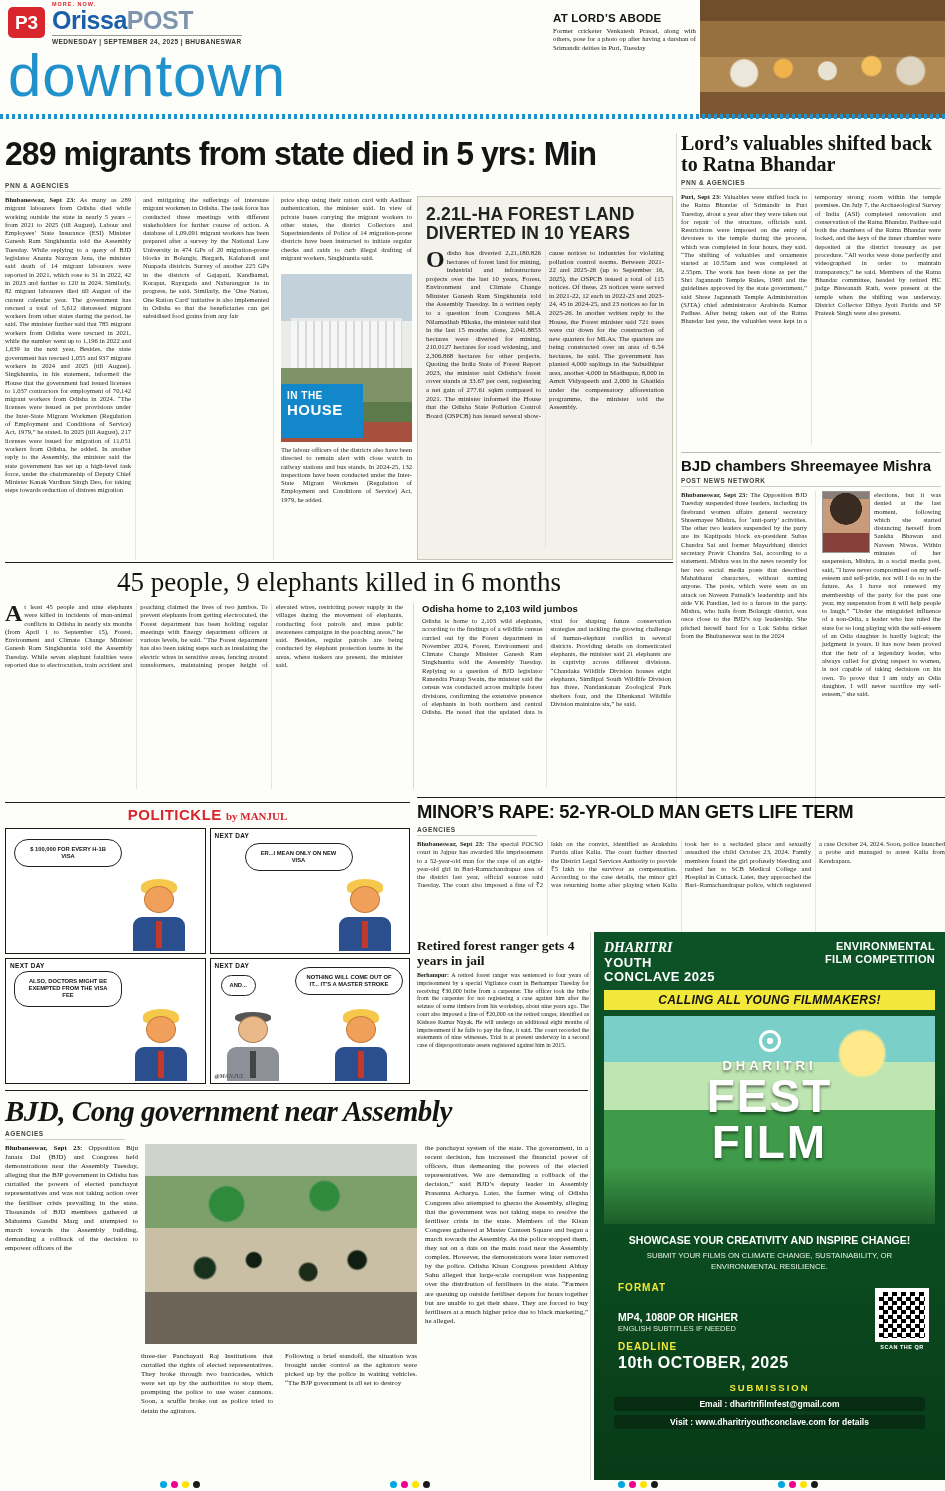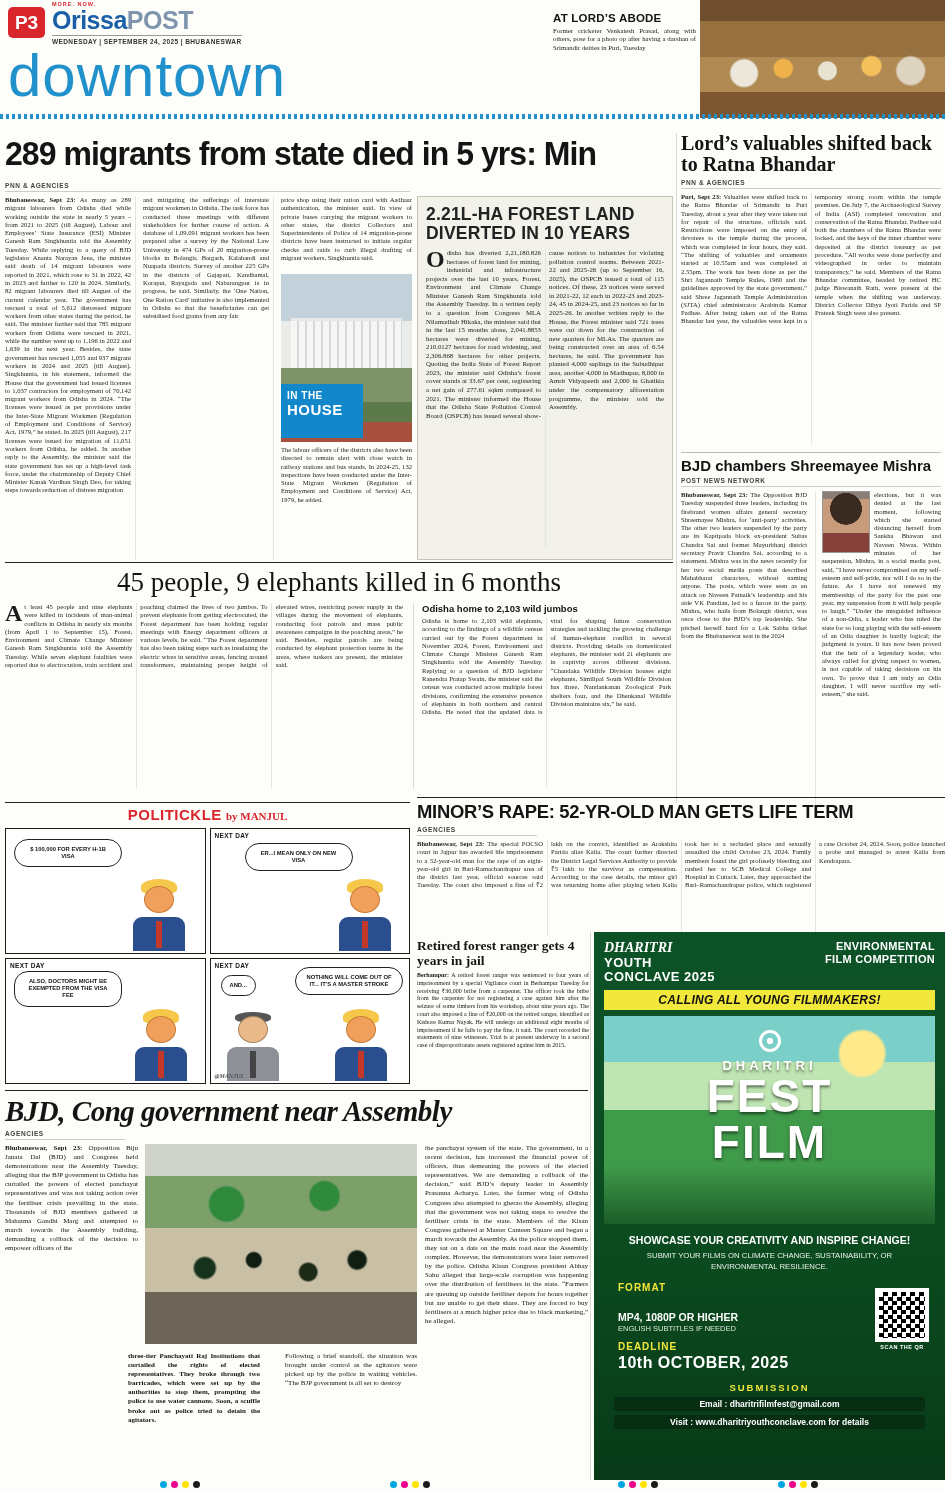--- a/index.html
+++ b/index.html
@@ -360,21 +360,21 @@
       <div class="ad-strip">Visit : www.dharitriyouthconclave.com for details</div>
     </div>
   </div>
 
   <div class="abs assembly">
     <div class="asm-hl">BJD, Cong government near Assembly</div>
     <div class="byline" style="width:120px;">AGENCIES</div>
     <div class="asm-area">
       <div class="asm-photo"></div>
       <div class="asm-col" style="left:0; top:0; width:133px; height:340px;"><span class="lead">Bhubaneswar, Sept 23:</span> <span>Opposition Biju Janata Dal (BJD) and Congress held demonstrations near the Assembly Tuesday, alleging that the BJP government in Odisha has curtailed the powers of elected panchayat representatives and was not taking action over the fertiliser crisis prevailing in the state. Thousands of BJD members gathered at Mahatma Gandhi Marg and attempted to march towards the Assembly building, demanding a rollback of the decision to empower officers of the</span></div>
-      <div class="asm-col" style="left:123px; top:208px; width:132px; height:132px;font-weight:bold;">three-tier Panchayati Raj Institutions that curtailed the rights of elected representatives. They broke through two barricades, which were set up by the authorities to stop them, prompting the police to use water cannons. Soon, a scuffle broke out as police tried to detain the agitators.</div>
+      <div class="asm-col" style="left:136px; top:208px; width:132px; height:132px;">three-tier Panchayati Raj Institutions that curtailed the rights of elected representatives. They broke through two barricades, which were set up by the authorities to stop them, prompting the police to use water cannons. Soon, a scuffle broke out as police tried to detain the agitators.</div>
       <div class="asm-col" style="left:280px; top:208px; width:132px; height:132px;">Following a brief standoff, the situation was brought under control as the agitators were picked up by the police in waiting vehicles. “The BJP government is all set to destroy</div>
       <div class="asm-col" style="left:420px; top:0; width:163px; height:340px;">the panchayat system of the state. The government, in a recent decision, has increased the financial power of officers, thus demeaning the powers of the elected representatives. We are demanding a rollback of the decision,” said BJD’s deputy leader in Assembly Prasanna Acharya. Later, the farmer wing of Odisha Congress also attempted to gherao the Assembly, alleging that the government was not taking steps to resolve the fertiliser crisis in the state. Members of the Kisan Congress gathered at Master Canteen Square and began a march towards the Assembly. As the police stopped them, they sat on a dais on the main road near the Assembly complex. However, the demonstrators were later removed by the police. Odisha Kisan Congress president Abhay Sahu alleged that large-scale corruption was happening over the distribution of fertilisers in the state. “Farmers are queuing up outside fertiliser depots for hours together but are unable to get their share. They are forced to buy fertilisers at a much higher price due to black marketing,” he alleged.</div>
     </div>
   </div>
 
   <div class="reg-dots" style="left:160px; top:1481px;">
     <div class="dot dc"></div>
       <div class="dot dm"></div>
       <div class="dot dy"></div>
       <div class="dot dk"></div>

